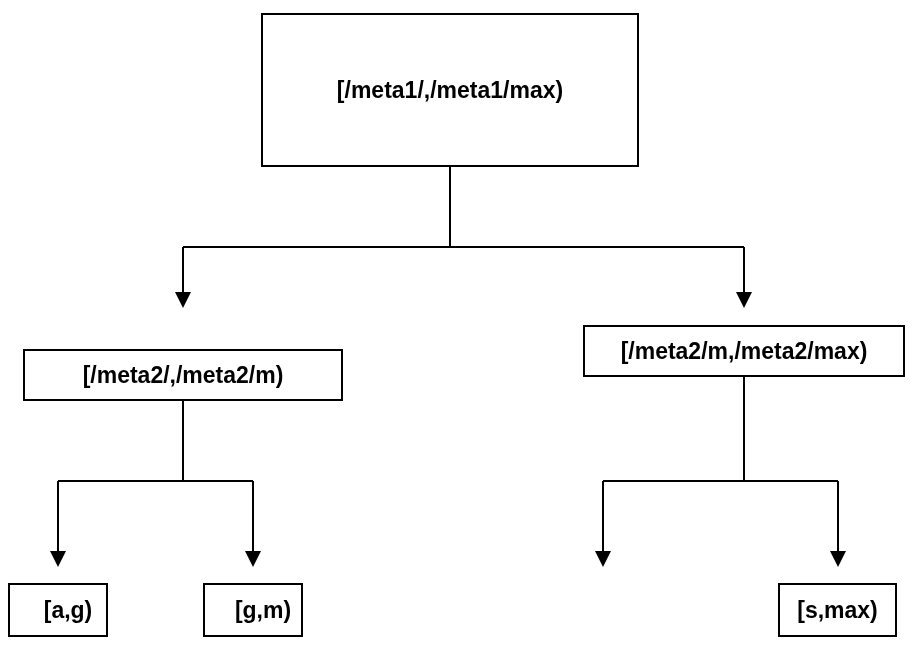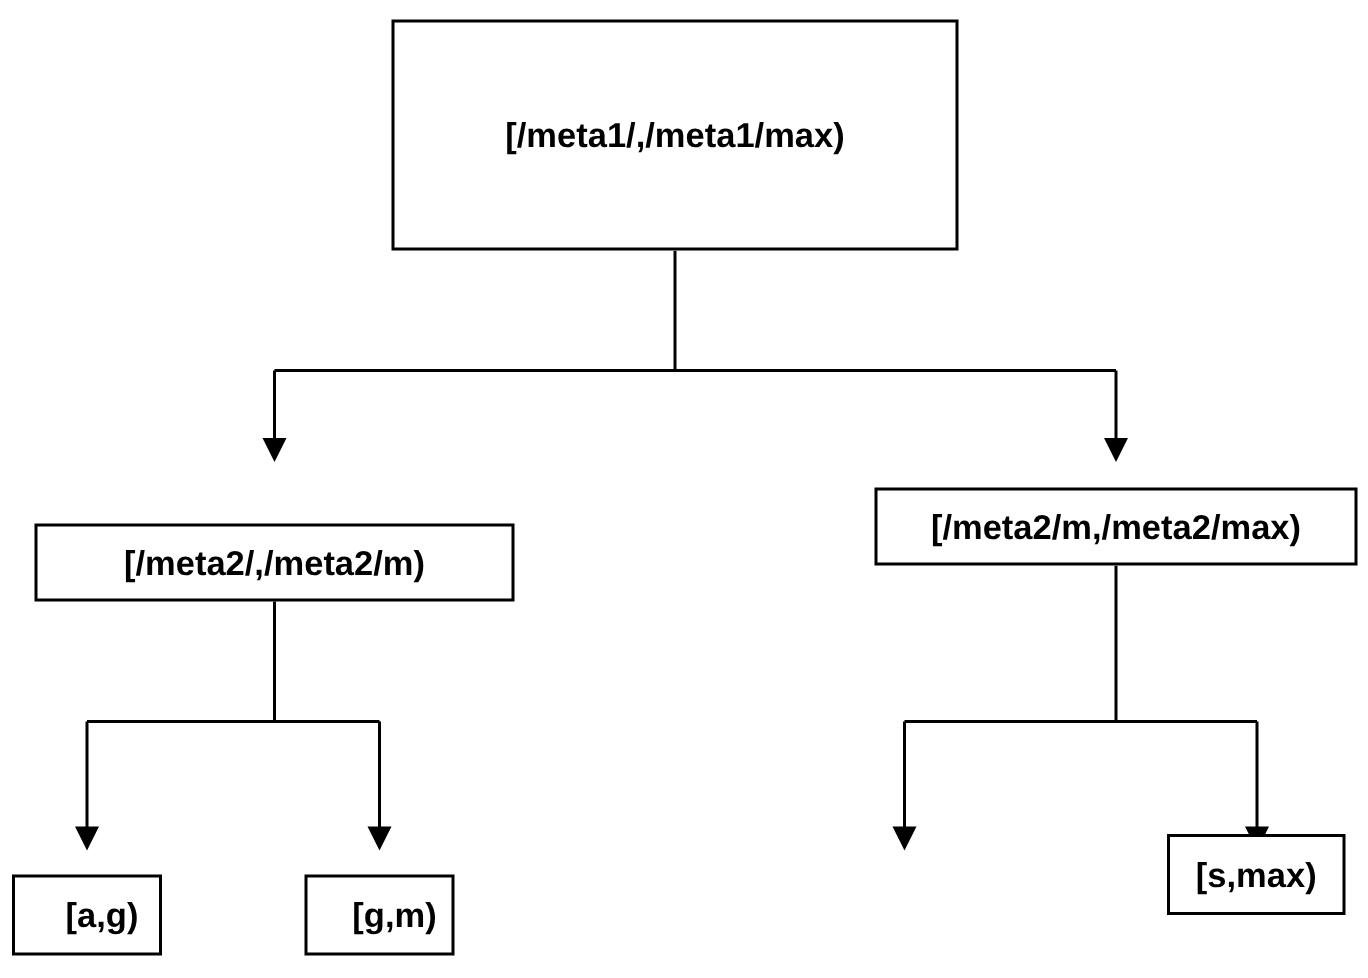--- a/index.html
+++ b/index.html
@@ -35,21 +35,21 @@
     font-weight: bold;
     white-space: nowrap;
     letter-spacing: 0;
   }
   .node-root  { left: 261px; top: 13px;  width: 378px; height: 154px; }
   .node-left  { left: 23px;  top: 325px; width: 320px; height: 52px; margin-top: 24px;  }
   .node-right { left: 583px; top: 325px; width: 322px; height: 52px; justify-content: center;  }
   .leaf-ag    { left: 8px;   top: 583px; width: 100px; height: 54px; padding-left: 20px;  }
   .leaf-gm    { left: 203px; top: 583px; width: 100px; height: 54px; padding-left: 20px;  }
   .leaf-ms    { left: 553px; top: 583px; width: 100px; height: 54px;  }
-  .leaf-smax  { left: 778px; top: 556px; width: 119px; height: 54px;  }
+  .leaf-smax  { left: 778px; top: 583px; width: 119px; height: 54px;  }
 </style>
 </head>
 <body>
 
 <div class="canvas">
 
   <svg class="edges-layer" viewBox="0 0 912 652" xmlns="http://www.w3.org/2000/svg">
 
     <g stroke="#000000" stroke-width="2" fill="none">
       <path d="M450 167 L450 247"></path>

